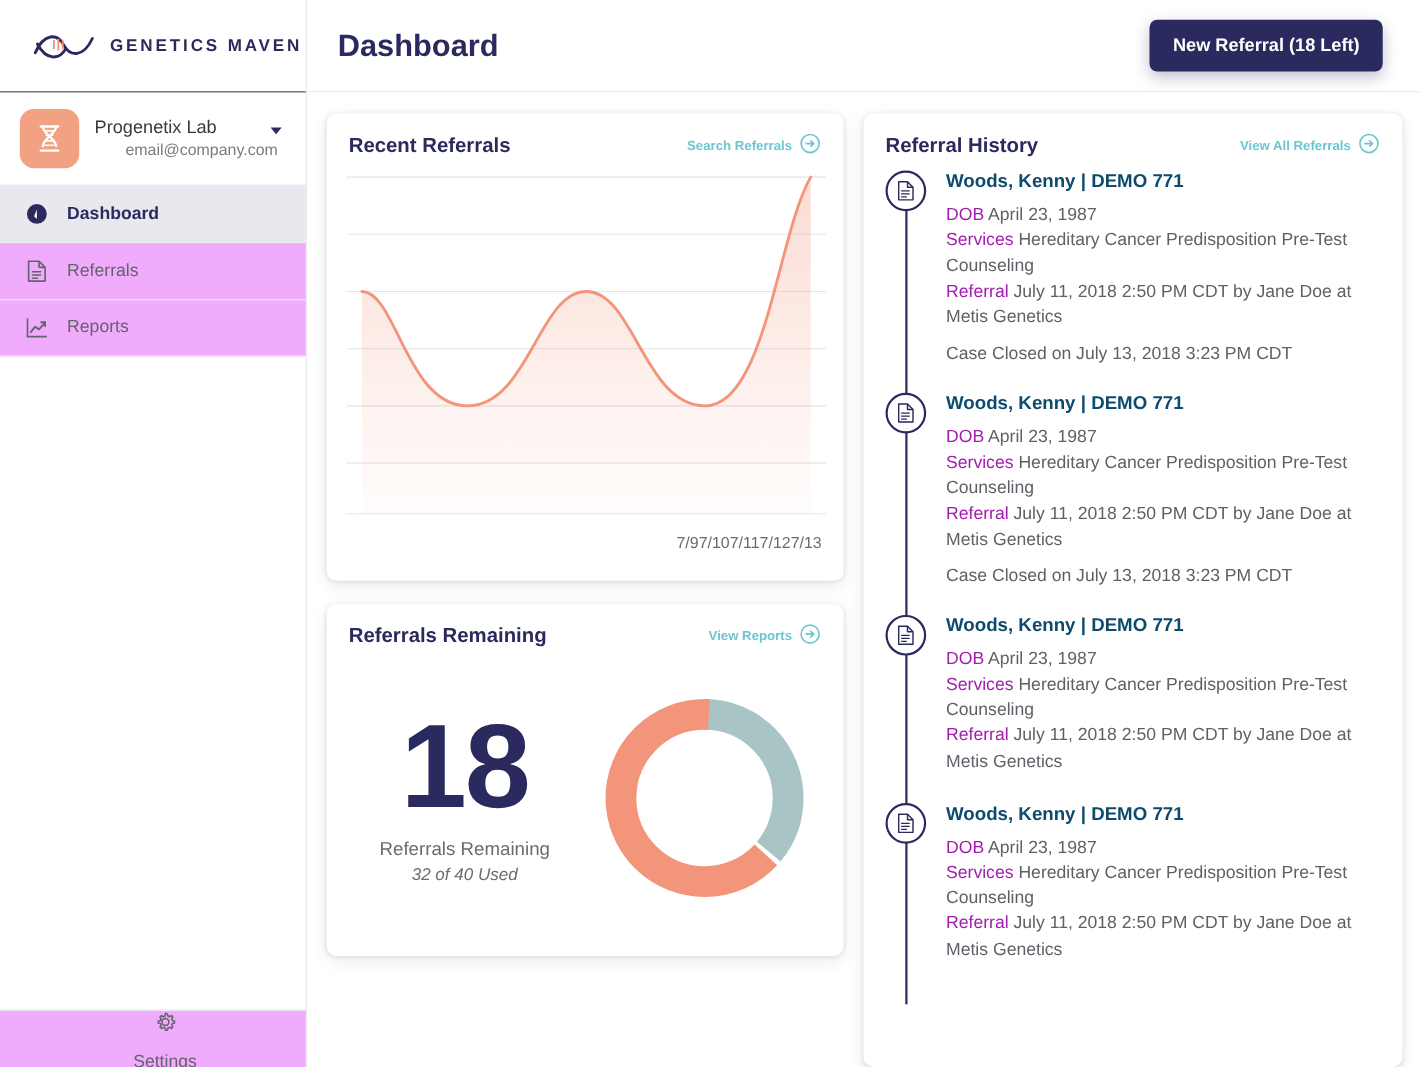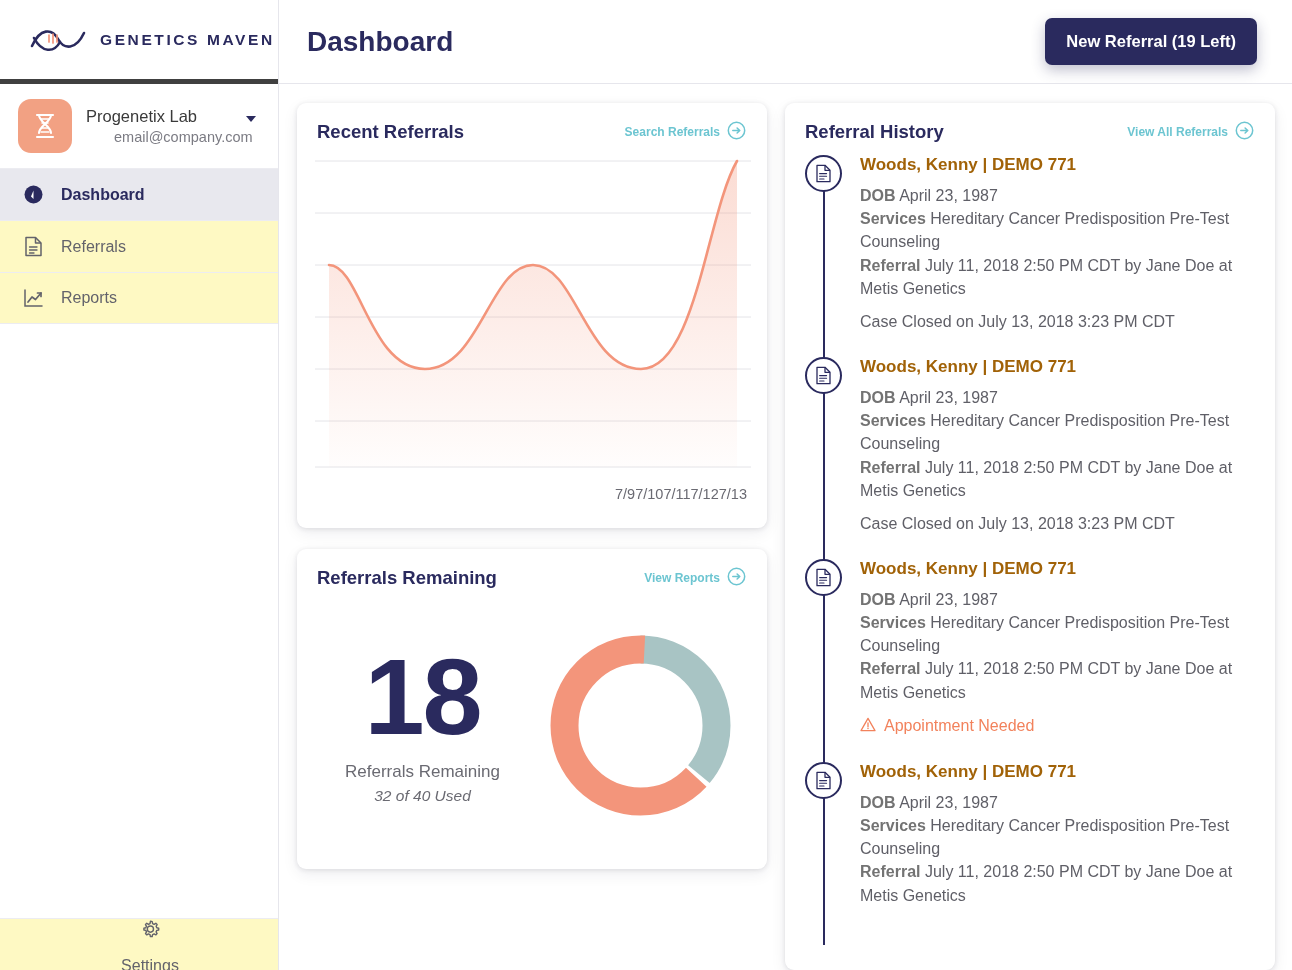--- a/index.html
+++ b/index.html
@@ -16,21 +16,21 @@
     width: 279px; height: 970px;
     background: #ffffff;
     border-right: 1px solid #e6e6ec;
     display: flex; flex-direction: column;
     flex: 0 0 279px;
   }
   .brand {
     height: 84px; flex: 0 0 84px;
     display: flex; align-items: center; gap: 14px;
     padding-left: 30px;
-    border-bottom: 5px solid #404040;
+    border-bottom: 1px solid #404040;
   }
   .brand-mark { width: 56px; height: 30px; display: block; }
   .brand-text {
     font-size: 15.5px; font-weight: 700; color: #2a2a5e;
     letter-spacing: 2.6px;
   }
 
   .account {
     height: 84px; flex: 0 0 84px;
     display: flex; align-items: center;
@@ -57,21 +57,21 @@
     border-right: 5px solid transparent;
     border-top: 6px solid #2a2a5e;
     margin-bottom: 14px;
   }
 
   .nav { display: flex; flex-direction: column; }
   .nav-item {
     height: 52px; display: flex; align-items: center; gap: 17px;
     padding-left: 22px;
     border-top: 1px solid #ececf1;
-    cursor: pointer; background: #fef9c3;
+    cursor: pointer; background: #f0abfc;
   }
   .nav-item:last-child { border-bottom: 1px solid #ececf1; text-align: center; }
   .nav-item.active { background: #e8e8ee; }
   .nav-label { font-size: 16px; color: #63636b; }
   .nav-item.active .nav-label { color: #2a2a5e; font-weight: 700; }
   .nav-ico { width: 22px; height: 22px; display: flex; align-items: center; justify-content: center; }
 
   .sidebar-spacer { flex: 1 1 auto; }
   .nav-bottom { display: flex; flex-direction: column; }
   .nav-bottom .nav-item { border-top: 1px solid #ececf1; border-bottom: none; flex-direction: column; }
@@ -160,25 +160,25 @@
     width: 2px; background: #2a2a5e;
   }
   .timeline-node {
     position: absolute; left: 0; top: 0;
     width: 37px; height: 37px; border-radius: 50%;
     border: 2px solid #2a2a5e; background: #ffffff;
     display: flex; align-items: center; justify-content: center;
     z-index: 2;
   }
   .item-name {
-    color: #a16207; font-size: 17px; font-weight: 700;
+    color: #0c4a6e; font-size: 17px; font-weight: 700;
     margin-bottom: 9px; cursor: pointer; display: inline-block;
   }
   .item-line { font-size: 16px; color: #5f5f67; line-height: 1.45; }
-  .item-line b { color: #737373; font-weight: 700; }
+  .item-line b { color: #a21caf; font-weight: 400; }
   .item-status { font-size: 16px; color: #5f5f67; margin-top: 13px; }
   .item-alert {
     font-size: 16px; color: #f2825c; margin-top: 13px;
     display: flex; align-items: center; gap: 8px;
   }
 </style>
 </head>
 <body>
 
 <div class="app">
@@ -271,21 +271,21 @@
         </span>
         <span class="nav-label">Settings</span>
       </div>
     </div>
   </aside>
 
   <section class="main">
 
     <header class="topbar">
       <h1 class="page-title">Dashboard</h1>
-      <button class="primary-btn">New Referral (19 Left)</button>
+      <button class="primary-btn">New Referral (18 Left)</button>
     </header>
 
     <div class="content">
 
       <div class="col-left">
 
         <div class="card chart-card">
           <div class="card-head">
             <span class="card-title">Recent Referrals</span>
             <a class="card-link">
@@ -447,30 +447,20 @@
               </span>
               <span class="item-name">Woods, Kenny | DEMO 771</span>
               <div class="item-line">
                 <b>DOB</b>
                 <span>April 23, 1987</span><br>
                 <b>Services</b>
                 <span>Hereditary Cancer Predisposition Pre-Test Counseling</span><br>
                 <b>Referral</b>
                 <span>July 11, 2018 2:50 PM CDT by Jane Doe at Metis Genetics</span>
               </div>
-              <div class="item-alert">
-                <span>
-                  <svg width="16" height="15" viewBox="0 0 16 15">
-                    <path d="M8 1.4 L15 13.6 H1 Z" fill="none" stroke="#f2825c" stroke-width="1.3" stroke-linejoin="round"></path>
-                    <line x1="8" y1="6" x2="8" y2="9.8" stroke="#f2825c" stroke-width="1.3" stroke-linecap="round"></line>
-                    <circle cx="8" cy="11.6" r="0.75" fill="#f2825c"></circle>
-                  </svg>
-                </span>
-                <span>Appointment Needed</span>
-              </div>
             </div>
 
             <div class="timeline-item">
               <span class="timeline-rail"></span>
               <span class="timeline-node">
                 <svg width="17" height="19" viewBox="0 0 17 19">
                   <path d="M2 1.3 H10 L15 6.3 V17.7 H2 Z" fill="none" stroke="#2a2a5e" stroke-width="1.3" stroke-linejoin="round"></path>
                   <path d="M10 1.3 V6.3 H15" fill="none" stroke="#2a2a5e" stroke-width="1.3" stroke-linejoin="round"></path>
                   <g stroke="#2a2a5e" stroke-width="1.1" stroke-linecap="round">
                     <line x1="4.6" y1="9.6" x2="11.6" y2="9.6"></line>

